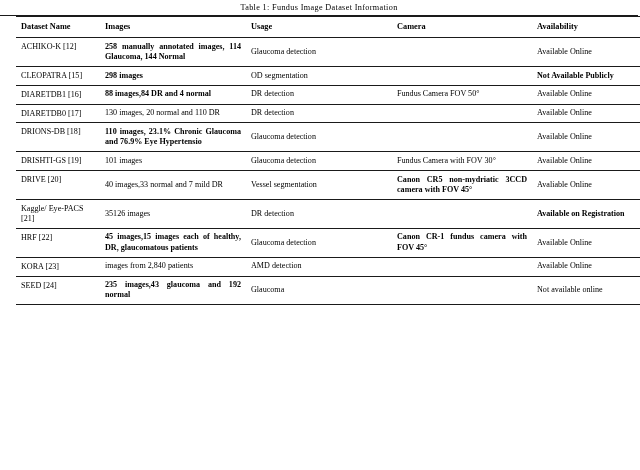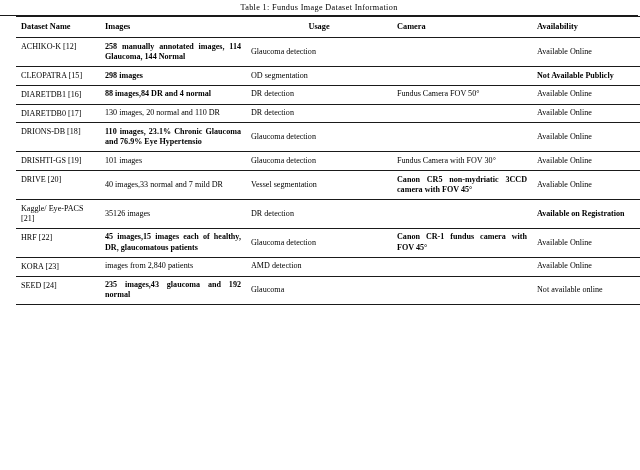--- a/index.html
+++ b/index.html
@@ -60,21 +60,21 @@
   }
   th {
     font-weight: bold;
     font-size: 8.3px;
     padding-top: 4.5px;
     padding-bottom: 5px;
     vertical-align: top;
   }
   .col-name   { width: 84px; }
   .col-images { width: 146px; }
-  .col-usage  { width: 146px; text-align: center; }
+  .col-usage  { width: 146px; }
   .col-camera { width: 140px; }
   .col-avail  { width: 117px; }
   td.justify-cell {
     text-align: justify;
     text-align-last: left;
     font-weight: bold;
     -moz-text-align-last: left;
   }
   td.name-cell {
     text-align: left;

